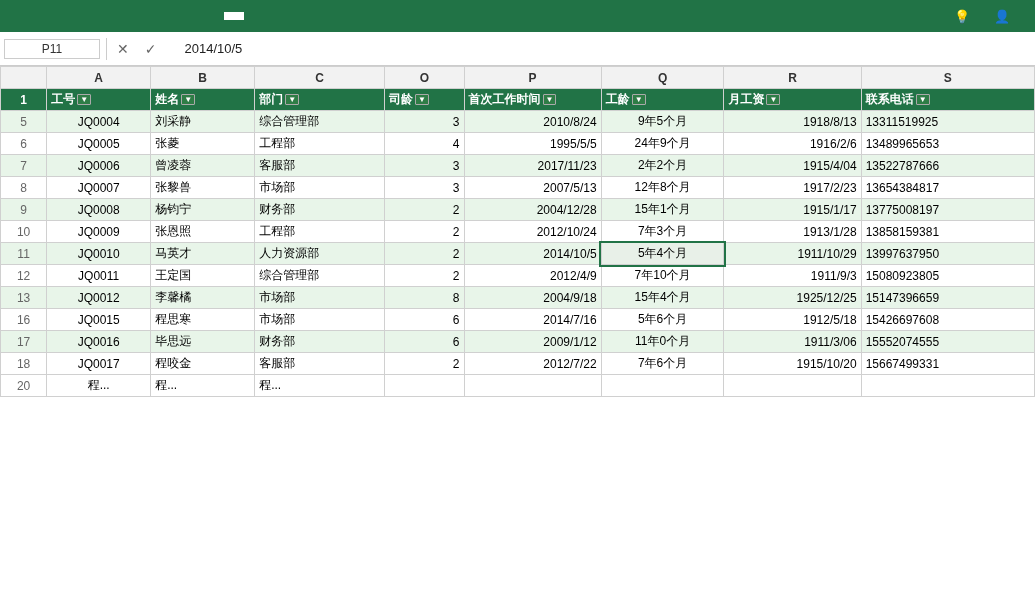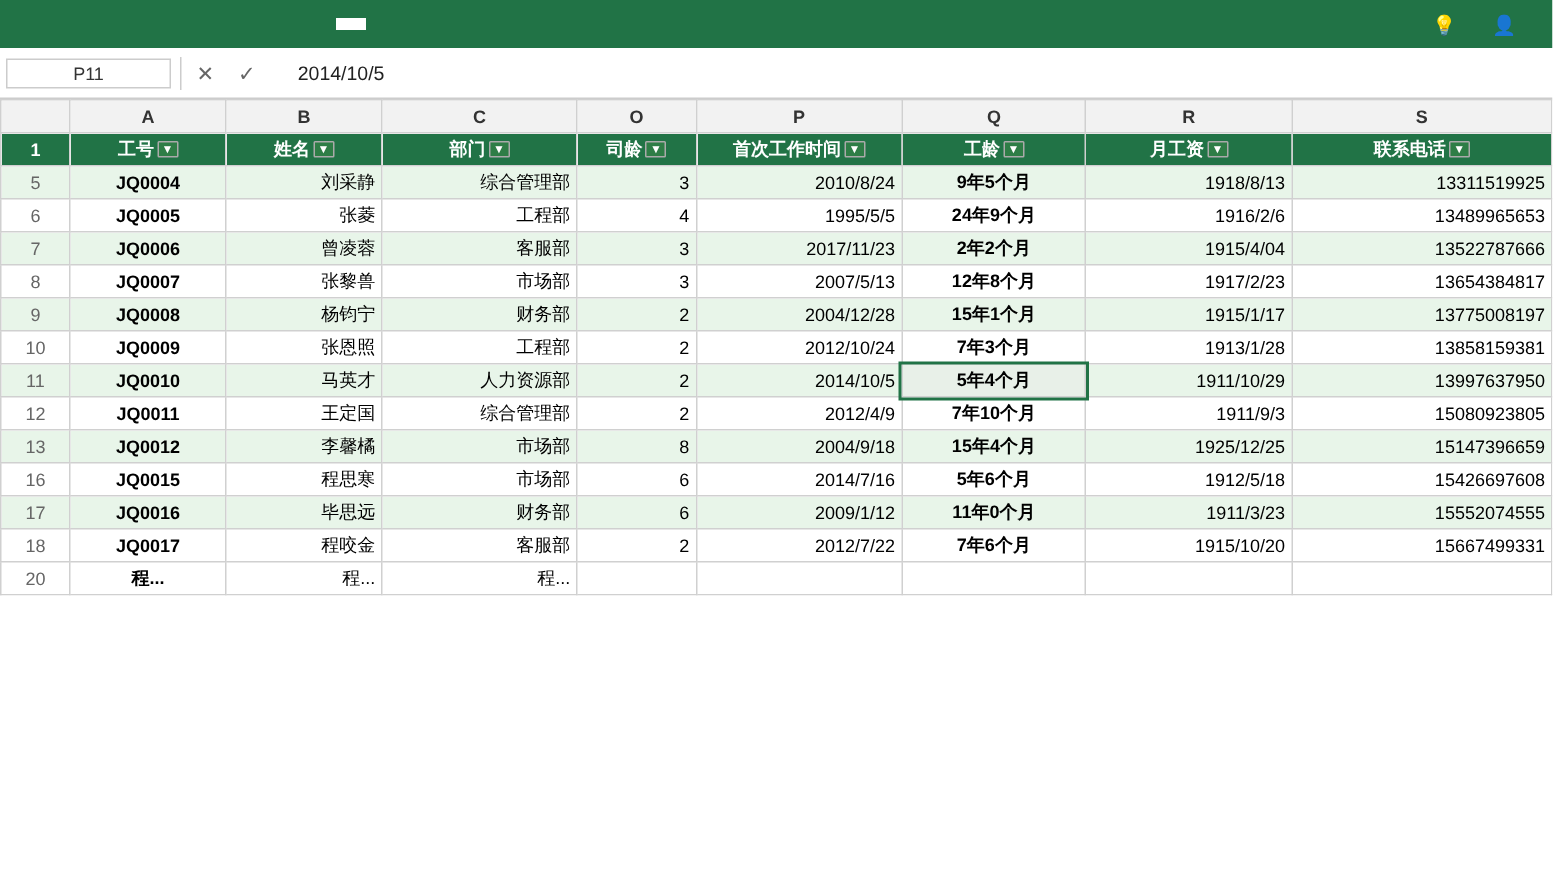--- a/index.html
+++ b/index.html
@@ -29,21 +29,21 @@
     .formula-bar {
       display: flex;
       align-items: center;
       height: 34px;
       border-bottom: 1px solid #ccc;
       background: #fff;
       padding: 0 4px;
       gap: 4px;
     }
     .cell-ref-box {
-      width: 110px;
+      width: 96px;
       border: 1px solid #ccc;
       padding: 2px 6px;
       font-size: 12px;
       text-align: center;
       color: #333;
     }
     .formula-divider {
       width: 1px;
       height: 22px;
       background: #ccc;
@@ -116,21 +116,20 @@
     }
     
     .selected-cell {
       outline: 2px solid #217346 !important;
       background: #e8f0e8 !important;
     }
     
     .filter-header {
       display: flex;
       align-items: center;
-      justify-content: center;
       gap: 2px;
     }
     .filter-arrow {
       font-size: 8px;
       color: #fff;
       background: #2e7d46;
       border: 1px solid #aaa;
       padding: 0 2px;
       cursor: pointer;
       border-radius: 1px;
@@ -140,23 +139,23 @@
     .col-a { width: 72px; }
     .col-b { width: 72px; }
     .col-c { width: 90px; }
     .col-o { width: 55px; }
     .col-p { width: 95px; }
     .col-q { width: 85px; }
     .col-r { width: 95px; }
     .col-s { width: 120px; }
 
     
-    .align-center { text-align: center; font-weight: bold; }
+    .align-center { text-align: center; }
     .align-right { text-align: right; }
-    .align-left { text-align: right; }
+    .align-left { text-align: left; }
     .row-num.active-row { background: #d6e8d6; }
   </style>
 </head>
 <body>
 
 <div class="menu-bar">
   <div class="menu-item"></div>
   <div class="menu-item"></div>
   <div class="menu-item"></div>
   <div class="menu-item"></div>
@@ -381,21 +380,21 @@
           <td class="align-left">15426697608</td>
         </tr>
         <tr class="odd-row">
           <td class="row-num align-center">17</td>
           <td class="align-center">JQ0016</td>
           <td class="align-left">毕思远</td>
           <td class="align-left">财务部</td>
           <td class="align-right">6</td>
           <td class="align-right">2009/1/12</td>
           <td class="align-center">11年0个月</td>
-          <td class="align-right">1911/3/23</td>
+          <td class="align-right">1911/3/06</td>
           <td class="align-left">15552074555</td>
         </tr>
         <tr class="even-row">
           <td class="row-num align-center">18</td>
           <td class="align-center">JQ0017</td>
           <td class="align-left">程咬金</td>
           <td class="align-left">客服部</td>
           <td class="align-right">2</td>
           <td class="align-right">2012/7/22</td>
           <td class="align-center">7年6个月</td>

